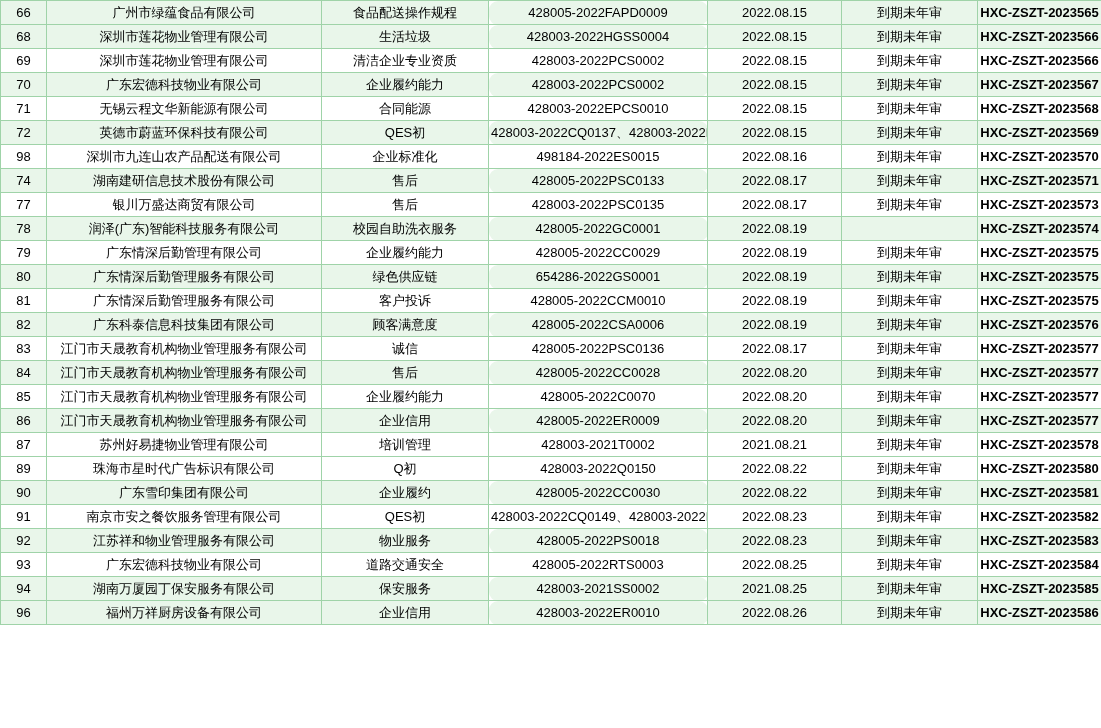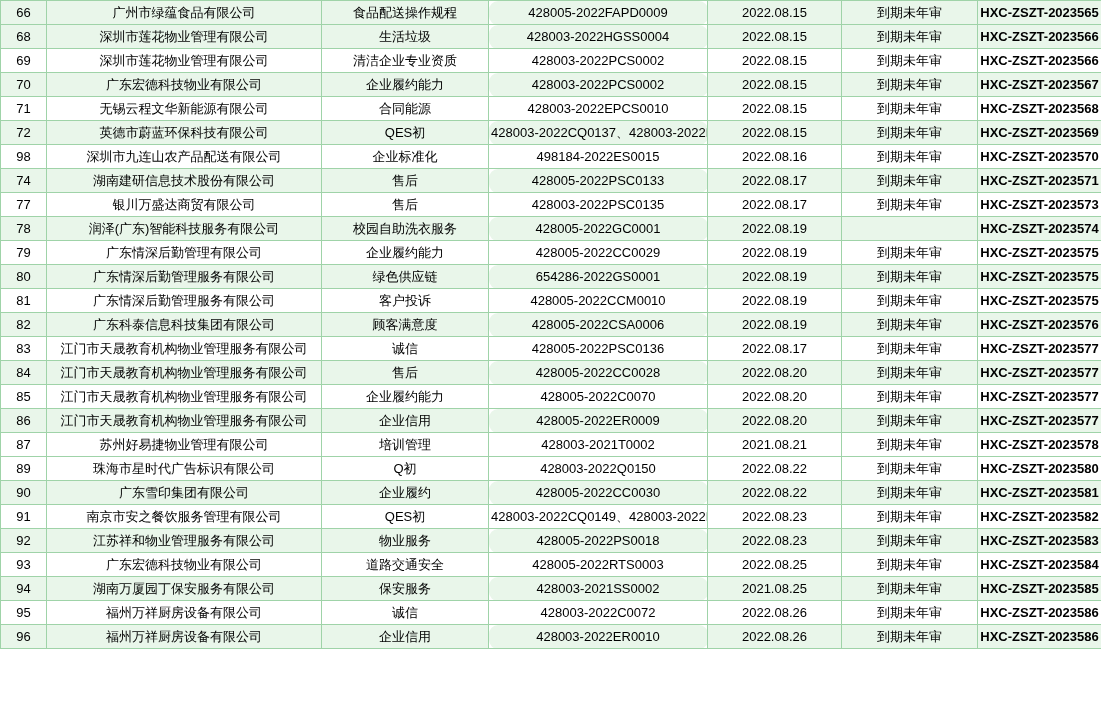--- a/index.html
+++ b/index.html
@@ -278,29 +278,20 @@
       </tr>
       <tr class="row-even">
         <td class="col-index">94</td>
         <td class="col-company">湖南万厦园丁保安服务有限公司</td>
         <td class="col-scope">保安服务</td>
         <td class="col-certno">428003-2021SS0002</td>
         <td class="col-date">2021.08.25</td>
         <td class="col-status">到期未年审</td>
         <td class="col-code">HXC-ZSZT-2023585</td>
       </tr>
-      <tr class="row-odd">
-        <td class="col-index">95</td>
-        <td class="col-company">福州万祥厨房设备有限公司</td>
-        <td class="col-scope">诚信</td>
-        <td class="col-certno">428003-2022C0072</td>
-        <td class="col-date">2022.08.26</td>
-        <td class="col-status">到期未年审</td>
-        <td class="col-code">HXC-ZSZT-2023586</td>
-      </tr>
       <tr class="row-even">
         <td class="col-index">96</td>
         <td class="col-company">福州万祥厨房设备有限公司</td>
         <td class="col-scope">企业信用</td>
         <td class="col-certno">428003-2022ER0010</td>
         <td class="col-date">2022.08.26</td>
         <td class="col-status">到期未年审</td>
         <td class="col-code">HXC-ZSZT-2023586</td>
       </tr>
     </tbody>

